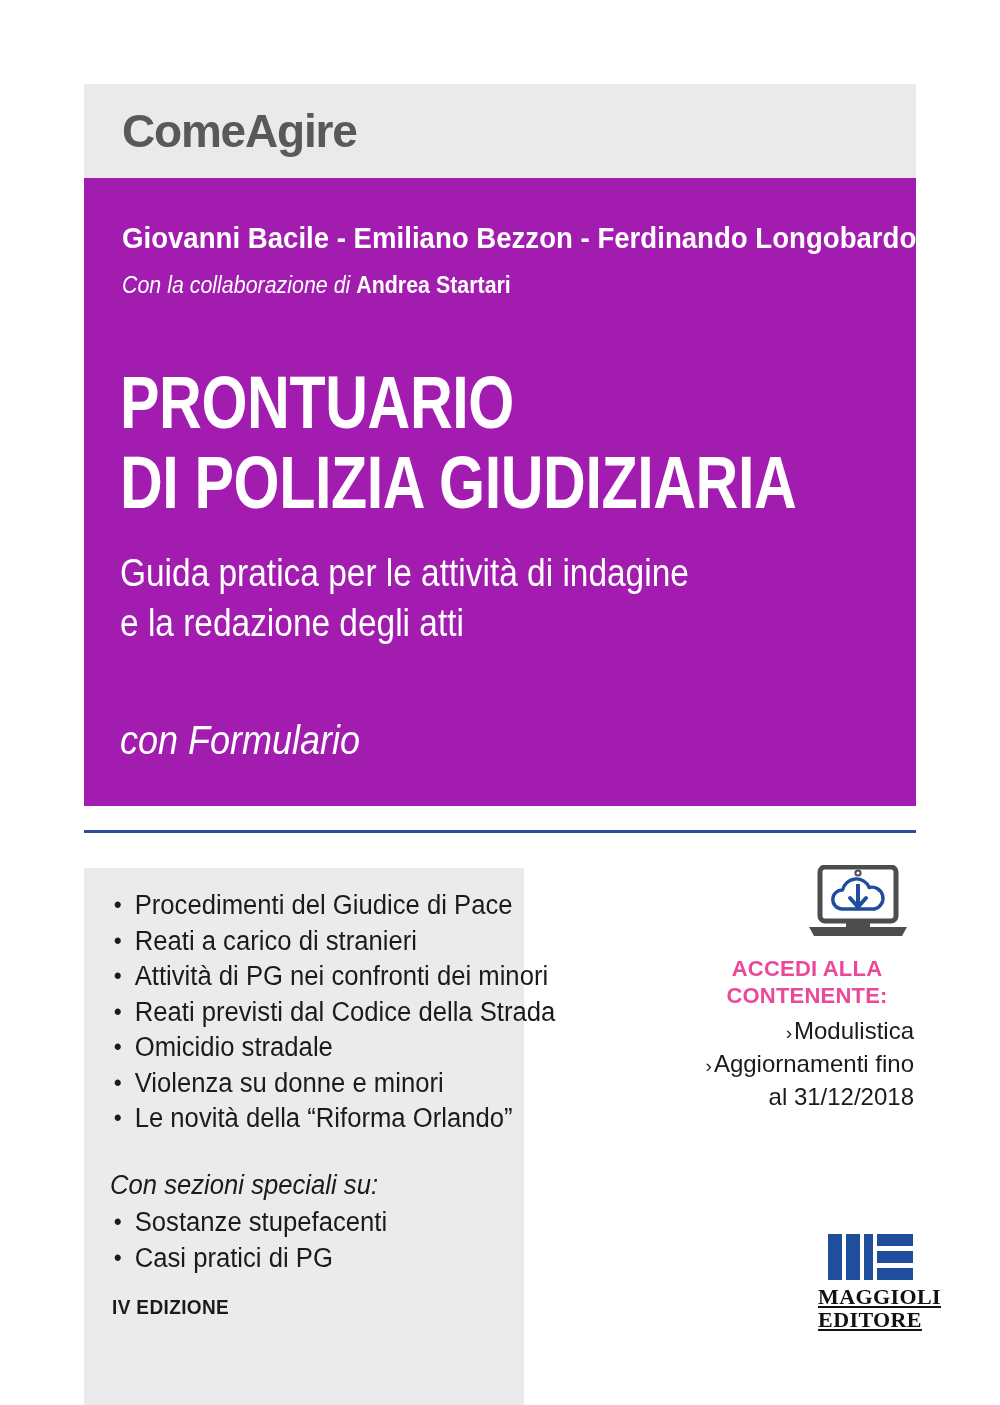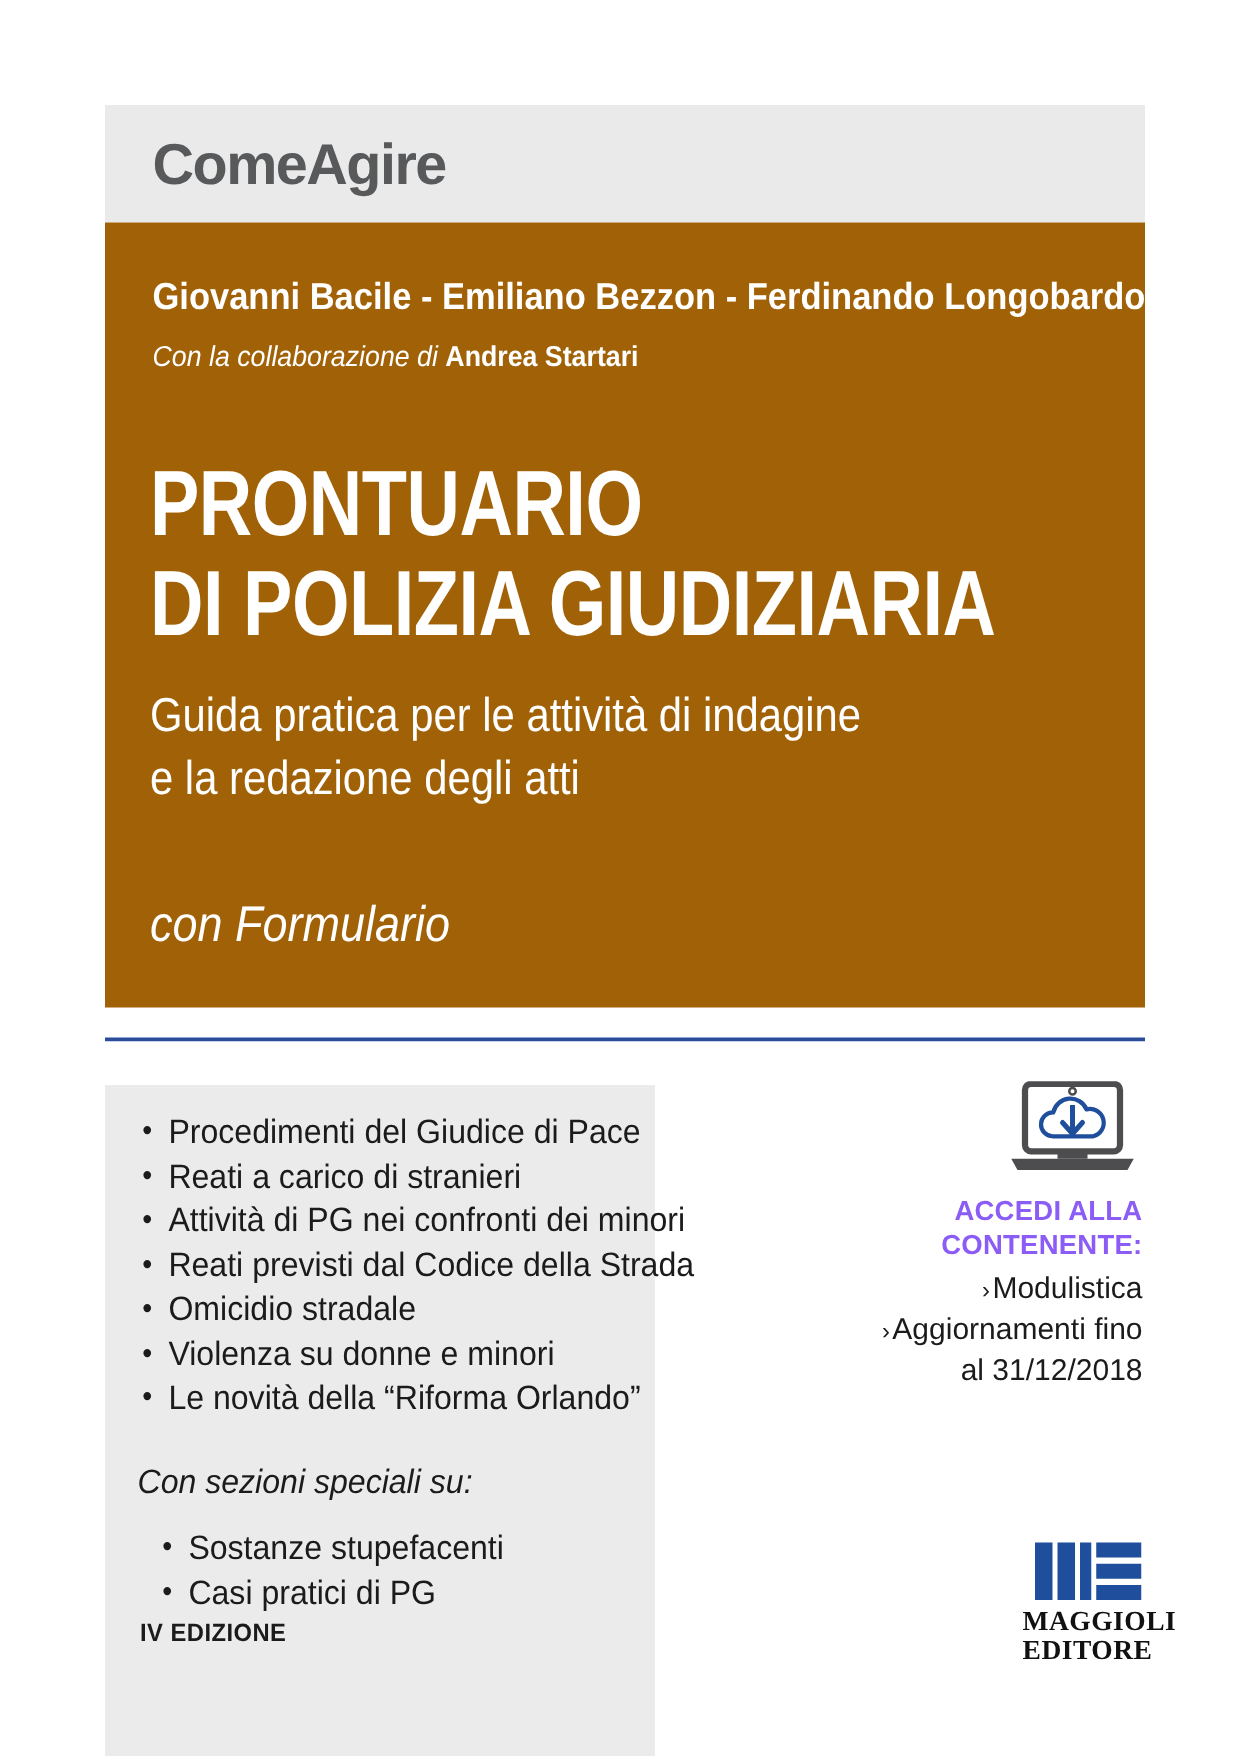--- a/index.html
+++ b/index.html
@@ -45,21 +45,21 @@
     text-align: center;
   }
 
   
   .hero {
     position: absolute;
     left: 84px;
     top: 178px;
     width: 832px;
     height: 628px;
-    background: #a16207;
+    background: #a21caf;
   }
 
   .authors {
     position: absolute;
     left: 38px;
     top: 42px;
     width: 780px;
     color: #ffffff;
     font-family: "Liberation Sans Narrow", "Liberation Sans", sans-serif;
     font-weight: bold;
@@ -191,21 +191,21 @@
     transform: scaleX(0.95);
     transform-origin: left center;
     white-space: nowrap;
   }
 
   .special-list {
     position: absolute;
     left: 26px;
     top: 337px;
     width: 400px;
-    margin: 16px;
+    margin: 0;
     padding: 0;
     list-style: none;
   }
   .special-list li {
     position: relative;
     padding-left: 26px;
     color: #1b1b1b;
     font-family: "Liberation Sans Narrow", "Liberation Sans", sans-serif;
     font-size: 27px;
     line-height: 35.5px;
@@ -249,26 +249,27 @@
     width: 104px;
     height: 76px;
     margin-left: auto;
     margin-right: 6px;
     display: block;
   }
 
   .online-head {
     margin-top: 14px;
     padding-right: 2px;
-    color: #8b5cf6;
+    color: #ec4899;
     font-family: "Liberation Sans Narrow", "Liberation Sans", sans-serif;
     font-weight: bold;
     font-size: 22px;
     line-height: 27px;
     letter-spacing: 0.2px;
+    text-align: center;
   }
   .online-head .ln { display: block; white-space: nowrap; }
 
   .online-items {
     margin: 6px 0 0 0;
     padding: 0 2px 0 0;
     list-style: none;
   }
   .online-items li {
     color: #1b1b1b;
@@ -296,21 +297,21 @@
   }
   .pub-name {
     margin-top: 3px;
     color: #111111;
     font-family: "Liberation Serif", serif;
     font-weight: bold;
     font-size: 22px;
     line-height: 23px;
     letter-spacing: 0.4px;
   }
-  .pub-name .ln { display: block; }
+  .pub-name .ln { display: block; text-decoration: underline; }
 </style>
 </head>
 <body>
 
 <div class="cover">
 
   <div class="series-band">
     <div class="series-logo">ComeAgire</div>
   </div>
 

